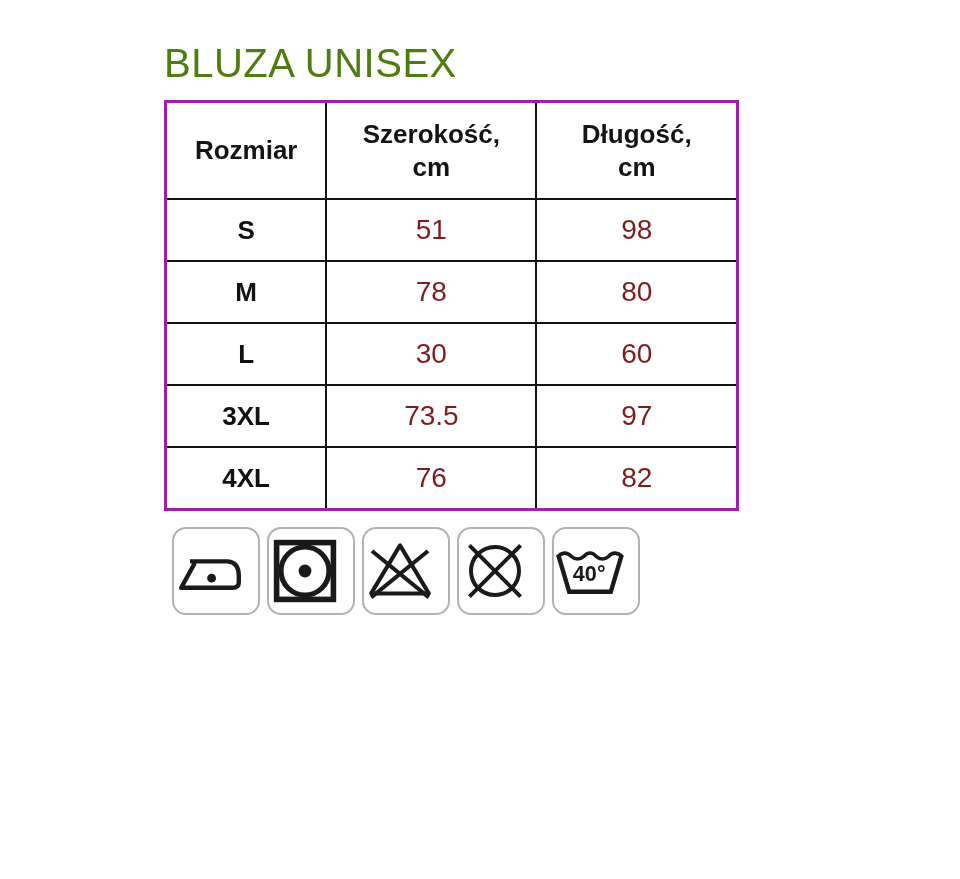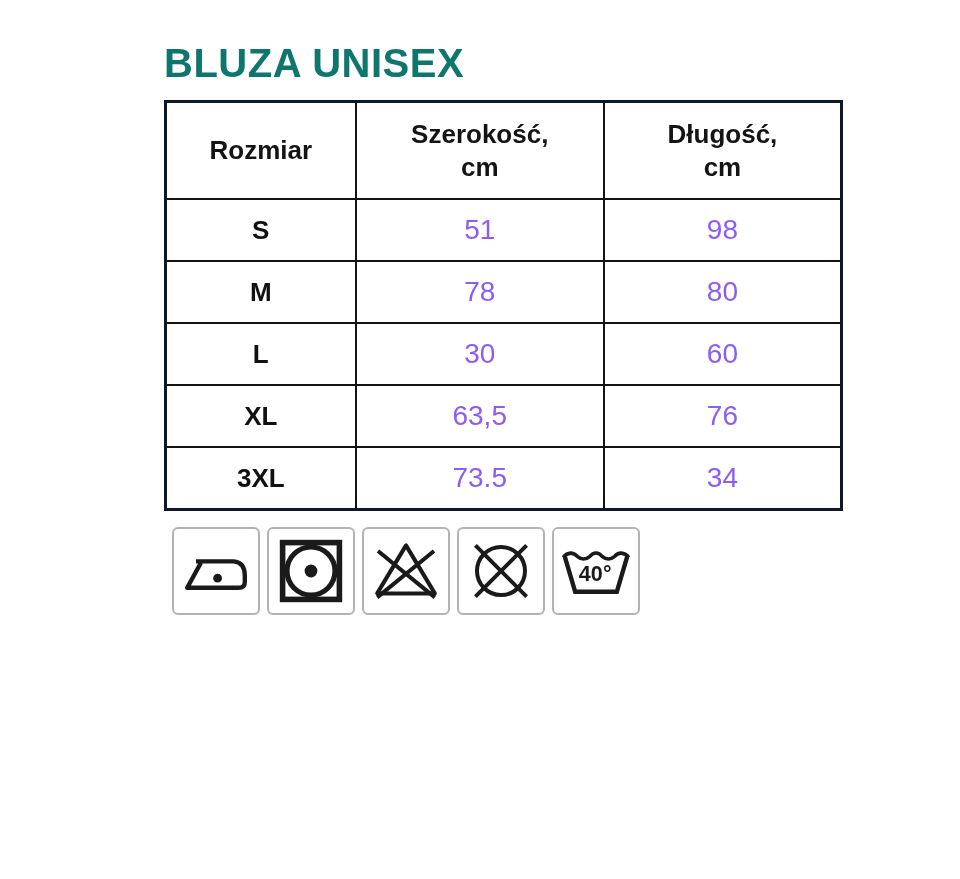--- a/index.html
+++ b/index.html
@@ -8,30 +8,30 @@
     width: 960px; height: 879px;
     background: #ffffff;
     font-family: "Liberation Sans", "DejaVu Sans", sans-serif;
     color: #161616;
     overflow: hidden;
   }
   .content { position: absolute; left: 164px; top: 42px; }
   .title {
     margin: 0 0 15px 0;
     font-size: 40px;
-    font-weight: 700;
+    font-weight: 400;
     letter-spacing: 0.5px;
-    color: #0f766e;
+    color: #4d7c0f;
     line-height: 1.08;
   }
   table.size-table {
     border-collapse: collapse;
     table-layout: fixed;
-    width: 679px;
-    border: 3px solid #0f172a;
+    width: 575px;
+    border: 3px solid #a21caf;
   }
   .size-table th, .size-table td {
     border: 2.5px solid #131313;
     text-align: center;
     vertical-align: middle;
     padding: 0;
     overflow: hidden;
   }
   .col-size   { width: 160px; }
   .col-width  { width: 209px; }
@@ -40,41 +40,40 @@
     height: 95px;
     font-size: 26px;
     font-weight: 700;
     line-height: 1.25;
     color: #141414;
   }
   .size-table tbody td {
     height: 60px;
     font-size: 28px;
     font-weight: 400;
-    color: #8b5cf6;
+    color: #7f1d1d;
   }
   .size-table tbody td.size-cell {
     font-size: 26px;
     font-weight: 700;
     color: #111111;
   }
   .care-row {
     display: flex;
     gap: 7px;
     margin: 16px 0 0 8px;
   }
   .care-icon {
     box-sizing: border-box;
     width: 88px; height: 88px;
     background: #ffffff;
     border: 2px solid #b3b3b3;
-    border-radius: 6px;
+    border-radius: 14px;
     display: flex;
     align-items: center;
-    justify-content: center;
   }
   .care-icon svg { width: 72px; height: 72px; display: block; }
   .care-icon svg text {
     font-family: "Liberation Sans", "DejaVu Sans", sans-serif;
     font-weight: 700;
   }
   .stroke { stroke: #1a1a1a; fill: none; }
   .fill   { fill: #1a1a1a; stroke: none; }
 </style>
 </head>
@@ -116,28 +115,28 @@
           <td class="size-cell">M</td>
           <td>78</td>
           <td>80</td>
         </tr>
         <tr>
           <td class="size-cell">L</td>
           <td>30</td>
           <td>60</td>
         </tr>
         <tr>
-          <td class="size-cell">XL</td>
-          <td>63,5</td>
-          <td>76</td>
+          <td class="size-cell">3XL</td>
+          <td>73.5</td>
+          <td>97</td>
         </tr>
         <tr>
-          <td class="size-cell">3XL</td>
-          <td>73.5</td>
-          <td>34</td>
+          <td class="size-cell">4XL</td>
+          <td>76</td>
+          <td>82</td>
         </tr>
       </tbody>
     </table>
 
     <div class="care-row">
 
       <div class="care-icon">
         <svg viewBox="0 0 90 90">
           <path class="stroke" stroke-width="5.5" stroke-linejoin="round" d="M 20 33 H 67 Q 81 34 81 51 V 59 Q 81 66 73 66 H 9 L 26 35"></path>
           <circle class="fill" cx="47" cy="54" r="5.5"></circle>

